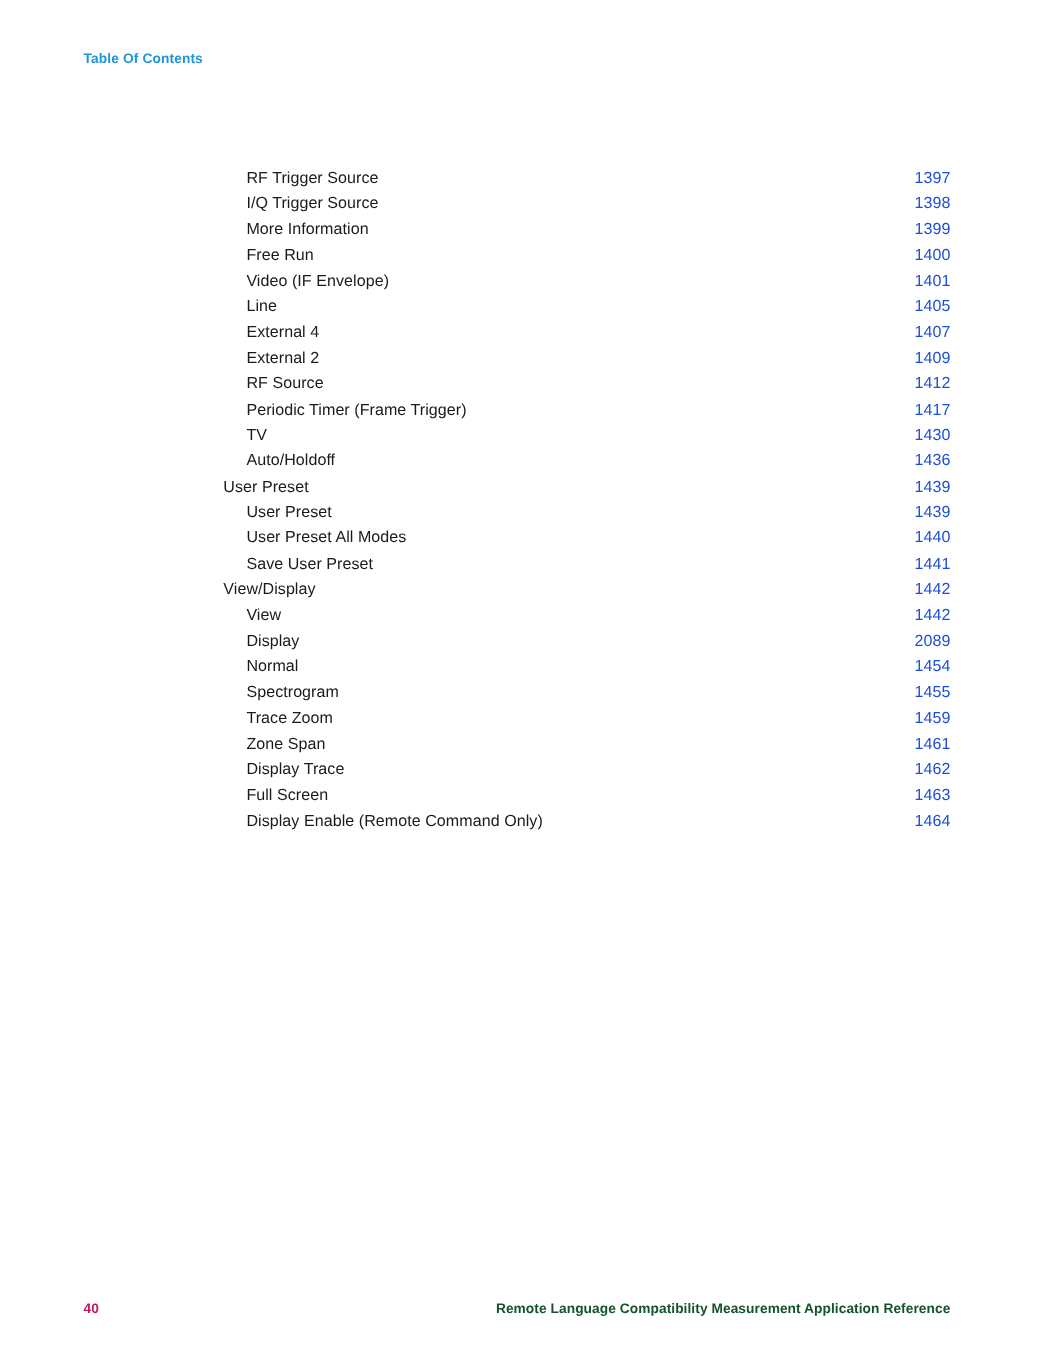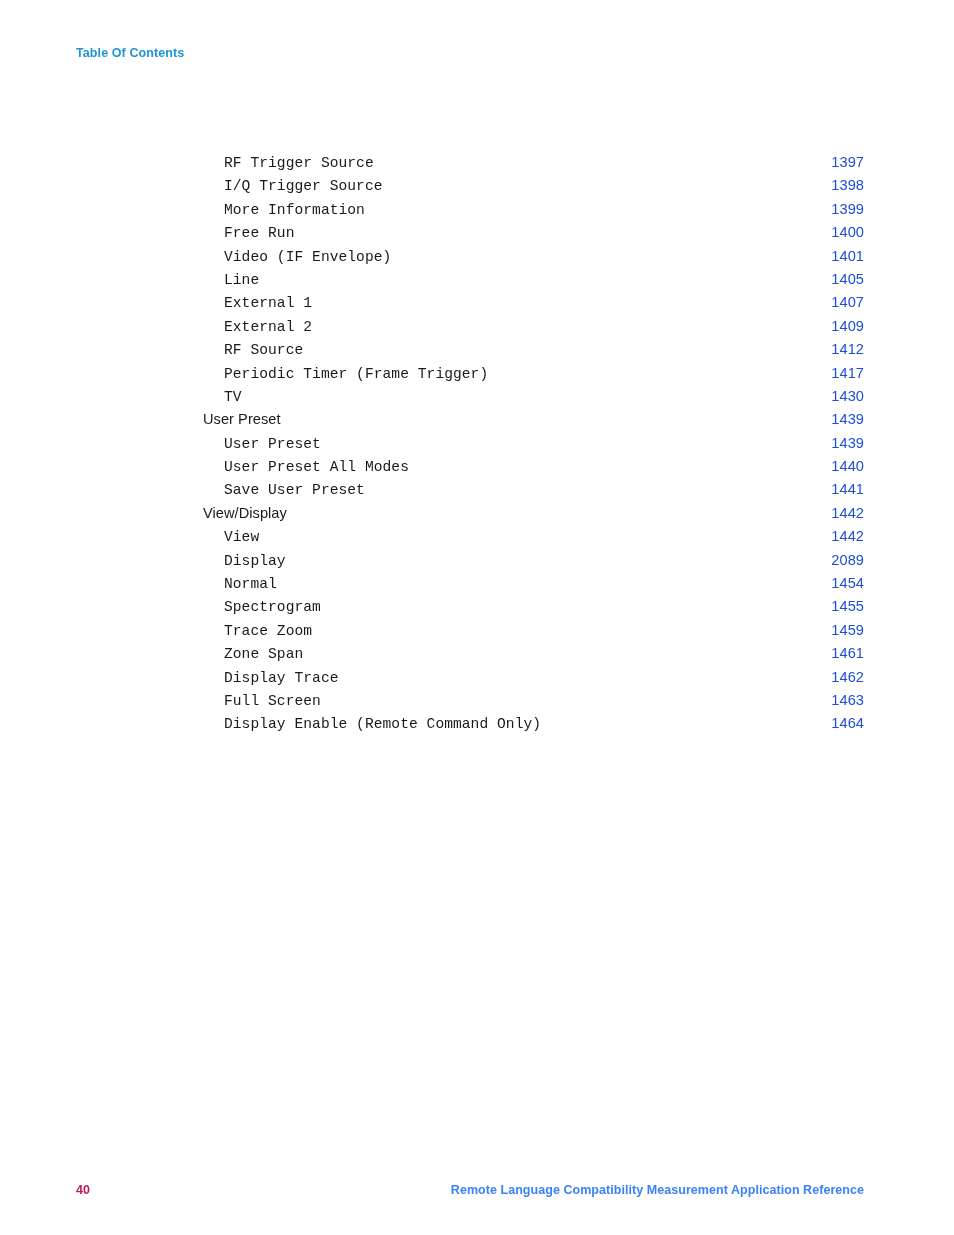--- a/index.html
+++ b/index.html
@@ -64,42 +64,42 @@
   .toc-entry .page-num {
     flex: 0 0 auto;
     color: #1d4ed8;
     font-size: 14.6px;
     text-align: right;
     letter-spacing: 0.05px;
   }
 
   
   .toc-entry.level-1 .label { margin-left: 0px; }
-  .toc-entry.level-2 .label { margin-left: 21px; font-family: Liberation Mono, monospace; }
+  .toc-entry.level-2 .label { margin-left: 21px; }
 
   
   .footer {
     position: absolute;
     left: 76px;
     top: 1183px;
     width: 788px;
     display: flex;
     align-items: baseline;
     justify-content: space-between;
   }
   .footer .folio {
     font-size: 12.5px;
     font-weight: bold;
     color: #be185d;
     letter-spacing: 0.1px;
   }
   .footer .doc-title {
     font-size: 12.5px;
     font-weight: bold;
-    color: #3b82f6;
+    color: #14532d;
     letter-spacing: 0.05px;
     white-space: nowrap;
   }
 </style>
 </head>
 <body>
 
 <div class="page">
 
   <div class="running-header">Table Of Contents</div>
@@ -129,21 +129,21 @@
         <span class="label">Video (IF Envelope)</span>
         <span class="filler"></span>
         <span class="page-num">1401</span>
       </div>
       <div class="toc-entry level-2">
         <span class="label">Line</span>
         <span class="filler"></span>
         <span class="page-num">1405</span>
       </div>
       <div class="toc-entry level-2">
-        <span class="label">External 1</span>
+        <span class="label">External 4</span>
         <span class="filler"></span>
         <span class="page-num">1407</span>
       </div>
       <div class="toc-entry level-2">
         <span class="label">External 2</span>
         <span class="filler"></span>
         <span class="page-num">1409</span>
       </div>
       <div class="toc-entry level-2">
         <span class="label">RF Source</span>
@@ -152,20 +152,25 @@
       </div>
       <div class="toc-entry level-2">
         <span class="label">Periodic Timer (Frame Trigger)</span>
         <span class="filler"></span>
         <span class="page-num">1417</span>
       </div>
       <div class="toc-entry level-2">
         <span class="label">TV</span>
         <span class="filler"></span>
         <span class="page-num">1430</span>
+      </div>
+      <div class="toc-entry level-2">
+        <span class="label">Auto/Holdoff</span>
+        <span class="filler"></span>
+        <span class="page-num">1436</span>
       </div>
       <div class="toc-entry level-1">
         <span class="label">User Preset</span>
         <span class="filler"></span>
         <span class="page-num">1439</span>
       </div>
       <div class="toc-entry level-2">
         <span class="label">User Preset</span>
         <span class="filler"></span>
         <span class="page-num">1439</span>

